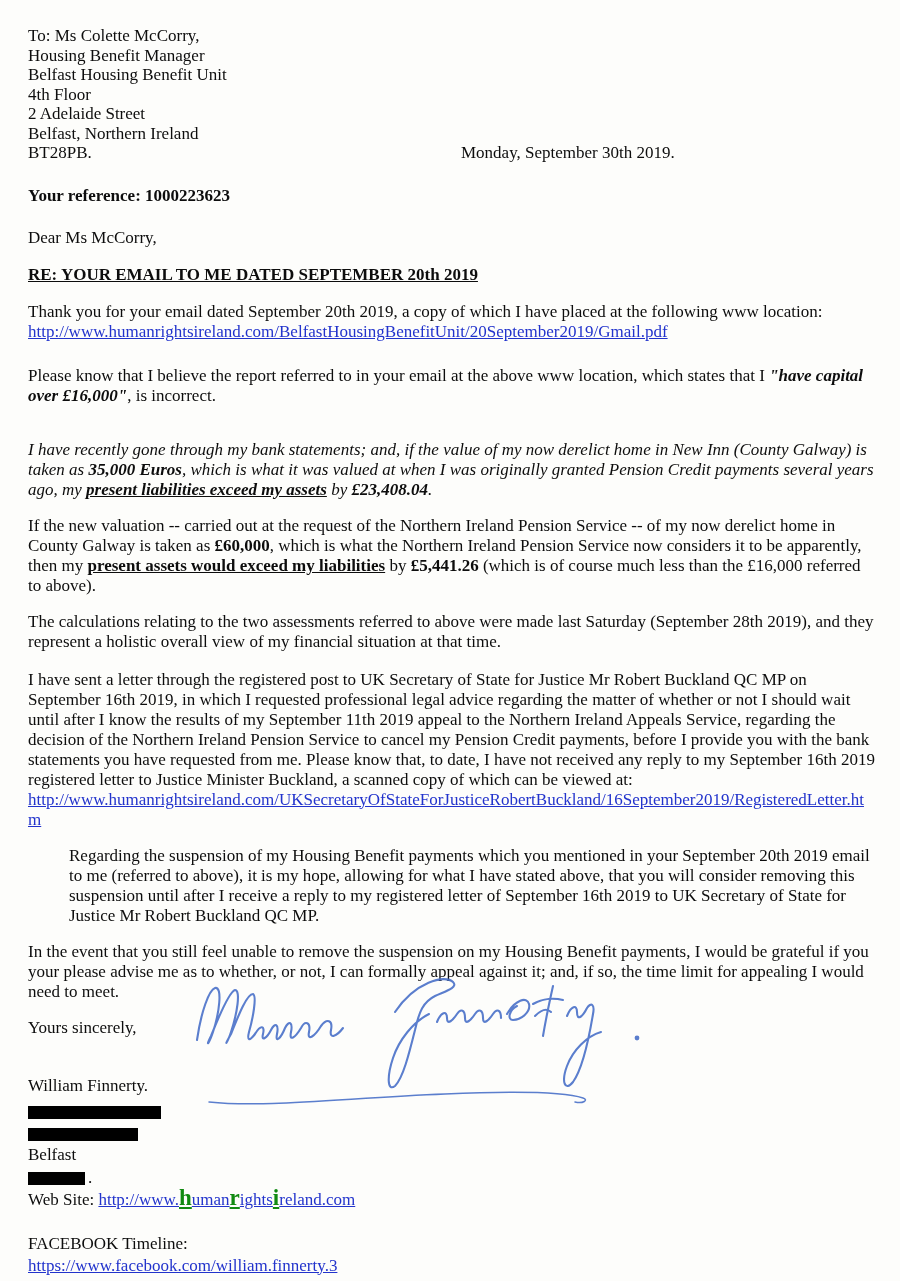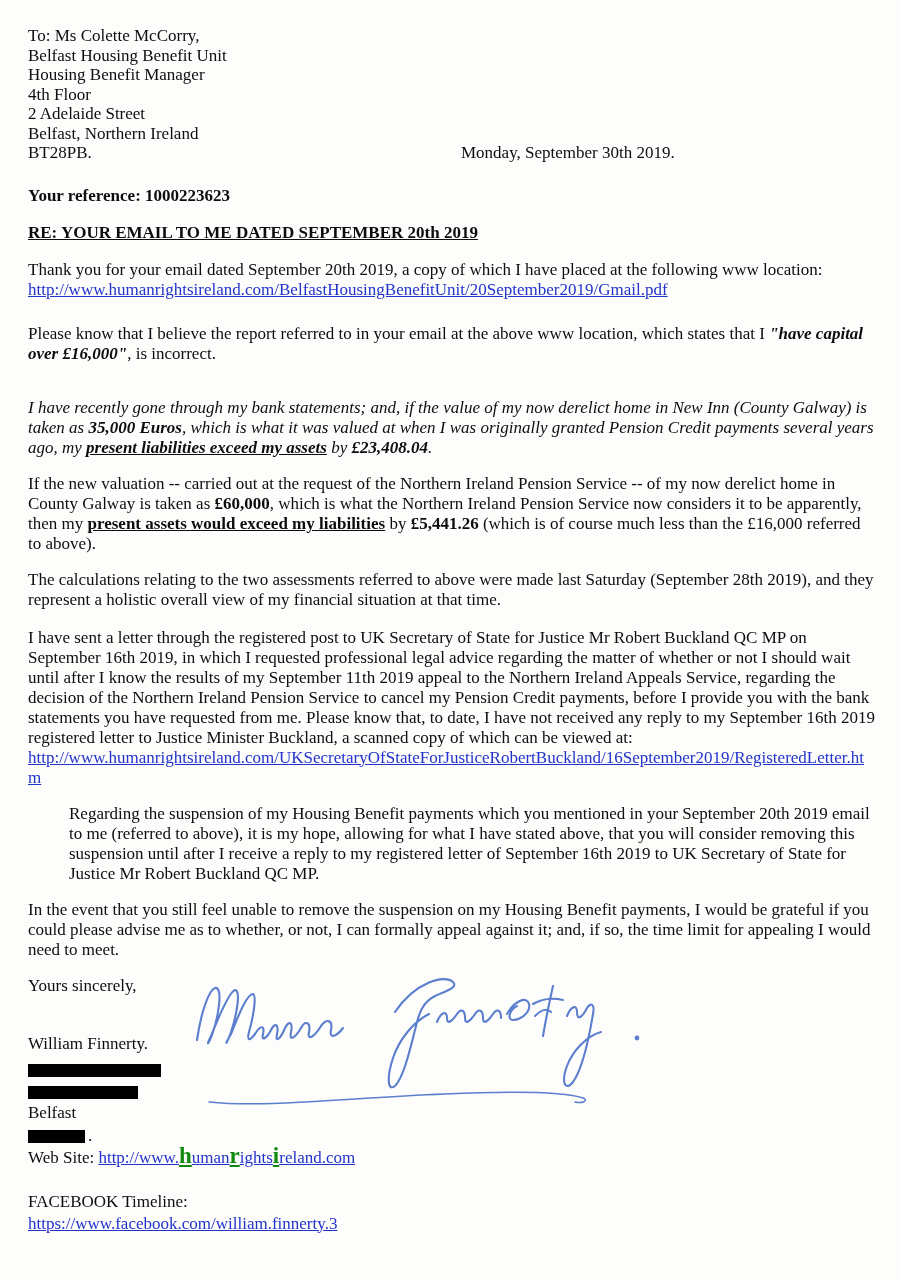--- a/index.html
+++ b/index.html
@@ -83,33 +83,34 @@
   .fb-url { margin-top: 2px; }
 </style>
 </head>
 <body>
 
 <div class="page">
   <div class="content">
 
     <div class="addr">
       <div>To: Ms Colette McCorry,</div>
+      <div>Housing Benefit Manager</div>
       <div>Belfast Housing Benefit Unit</div>
-      <div>Housing Benefit Manager</div>
       <div>4th Floor</div>
       <div>2 Adelaide Street</div>
       <div>Belfast, Northern Ireland</div>
       <div class="postcode-row">
         <span>BT28PB.</span>
         <span class="date">Monday, September 30th 2019.</span>
       </div>
     </div>
 
     <p class="ref">Your reference: 1000223623</p>
 
+    <p class="salut">Dear Ms McCorry,</p>
 
     <p class="subject">RE: YOUR EMAIL TO ME DATED SEPTEMBER 20th 2019</p>
 
     <p class="p1">
       <span>Thank you for your email dated September 20th 2019, a copy of which I have placed at the following www location:</span><br>
       <a class="link">http://www.humanrightsireland.com/BelfastHousingBenefitUnit/20September2019/Gmail.pdf</a>
     </p>
 
     <p class="p2">
       <span>Please know that I believe the report referred to in your email at the above www location, which states that I </span><span class="bi">"have capital over £16,000"</span><span>, is incorrect.</span>
@@ -125,21 +126,21 @@
 
     <p class="p5">The calculations relating to the two assessments referred to above were made last Saturday (September 28th 2019), and they represent a holistic overall view of my financial situation at that time.</p>
 
     <p class="p6">
       <span>I have sent a letter through the registered post to UK Secretary of State for Justice Mr Robert Buckland QC MP on September 16th 2019, in which I requested professional legal advice regarding the matter of whether or not I should wait until after I know the results of my September 11th 2019 appeal to the Northern Ireland Appeals Service, regarding the decision of the Northern Ireland Pension Service to cancel my Pension Credit payments, before I provide you with the bank statements you have requested from me. Please know that, to date, I have not received any reply to my September 16th 2019 registered letter to Justice Minister Buckland, a scanned copy of which can be viewed at:</span><br>
       <a class="link">http://www.humanrightsireland.com/UKSecretaryOfStateForJusticeRobertBuckland/16September2019/RegisteredLetter.htm</a>
     </p>
 
     <p class="p7">Regarding the suspension of my Housing Benefit payments which you mentioned in your September 20th 2019 email to me (referred to above), it is my hope, allowing for what I have stated above, that you will consider removing this suspension until after I receive a reply to my registered letter of September 16th 2019 to UK Secretary of State for Justice Mr Robert Buckland QC MP.</p>
 
-    <p class="p8">In the event that you still feel unable to remove the suspension on my Housing Benefit payments, I would be grateful if you could please advise me as to whether, or not, I can formally appeal against it; and, if so, the time limit for appealing I would need to meet.</p>
+    <p class="p8">In the event that you still feel unable to remove the suspension on my Housing Benefit payments, I would be grateful if you your please advise me as to whether, or not, I can formally appeal against it; and, if so, the time limit for appealing I would need to meet.</p>
 
     <p class="closing">Yours sincerely,</p>
 
     <p class="signer">William Finnerty.</p>
 
     <div class="bar bar1"></div>
     <div class="bar bar2"></div>
     <div class="city">Belfast</div>
     <div class="bar3row">
       <span class="bar bar3"></span><span>.</span>

